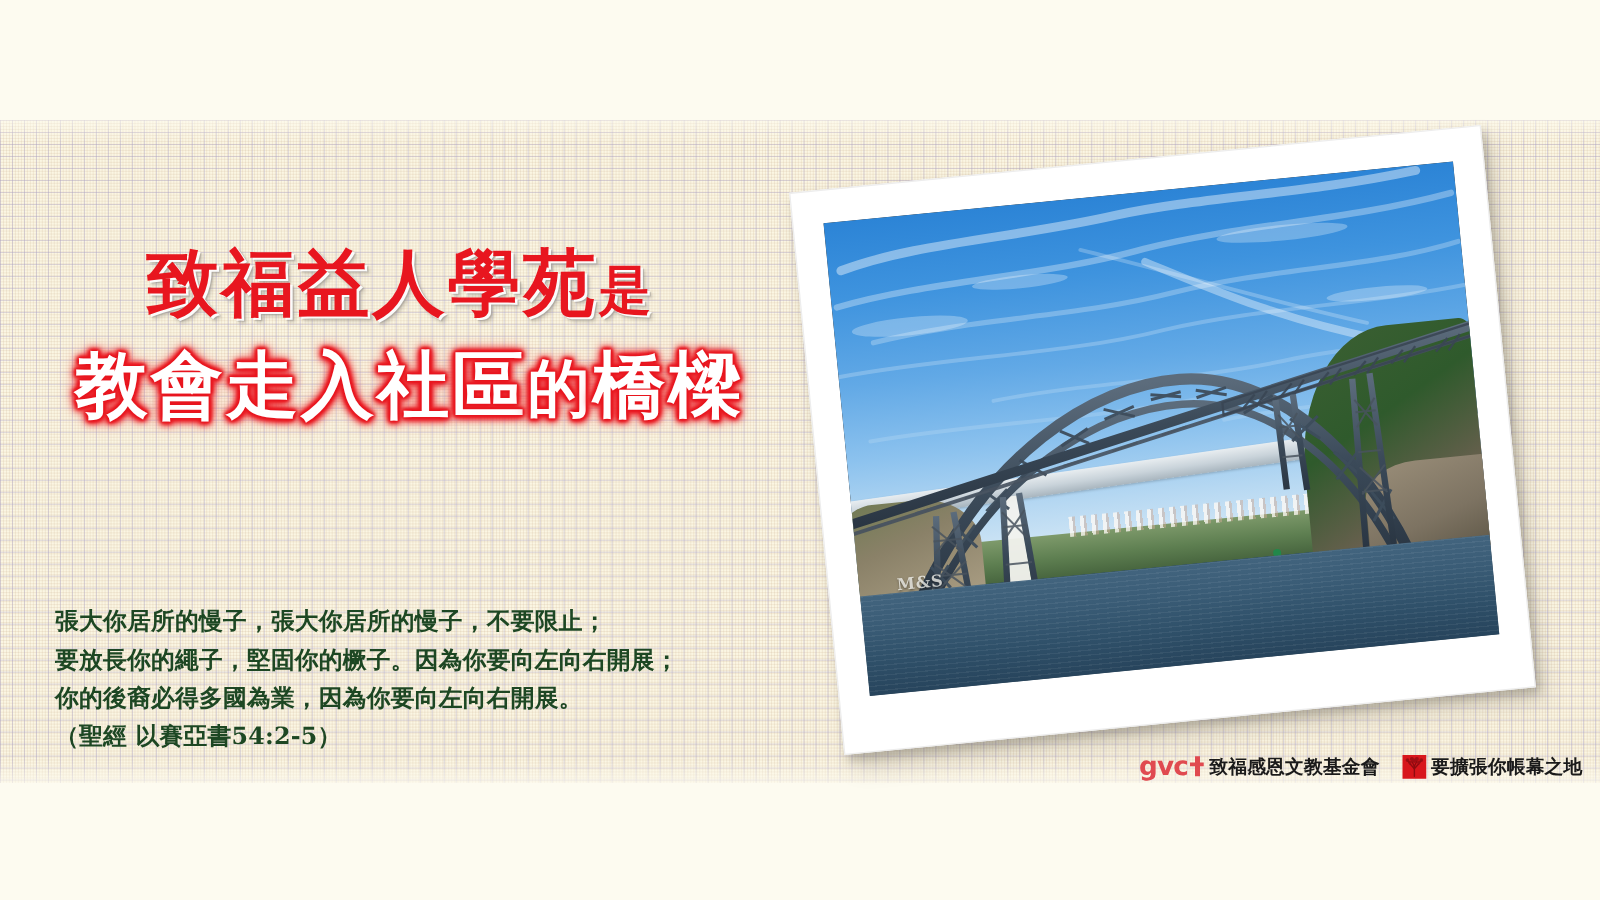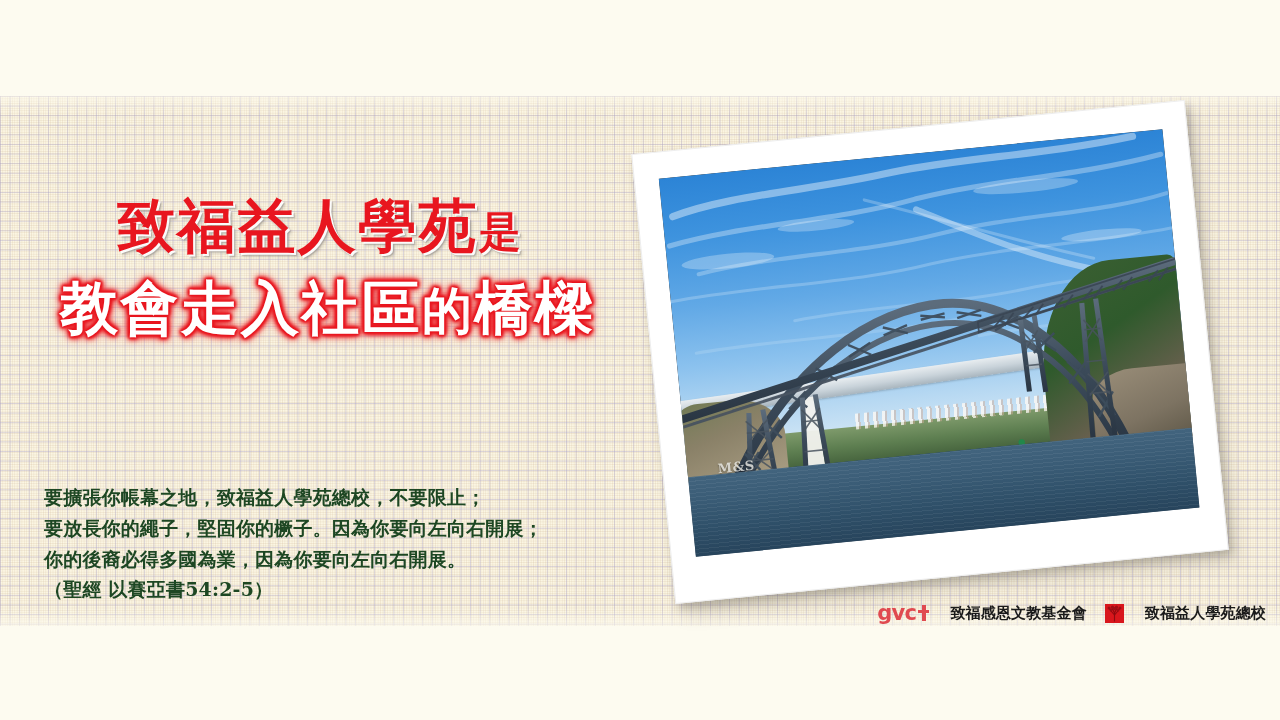--- a/index.html
+++ b/index.html
@@ -264,21 +264,21 @@
     bottom: 8px;
     height: 30px;
     display: flex;
     align-items: center;
     gap: 18px;
     z-index: 7;
   }
   .footer-item {
     display: flex;
     align-items: center;
-    gap: 21px;
+    gap: 4px;
     justify-content: space-between;
   }
   .gvc-mark {
     font-family: "DejaVu Sans", "Liberation Sans", sans-serif;
     font-size: 21px;
     font-weight: 700;
     color: #E04A50;
     letter-spacing: -0.03em;
     line-height: 1;
     display: flex;
@@ -328,21 +328,21 @@
 <div class="slide">
 
   <div class="paper-band"></div>
 
   <div class="headline">
     <div class="headline-line l1"><span class="big">致福益人學苑</span><span class="small">是</span></div>
     <div class="headline-line l2"><span class="big">教會走入社區</span><span class="small">的</span><span class="big">橋樑</span></div>
   </div>
 
   <div class="scripture">
-    <div>要擴張你帳幕之地，致福益人學苑總校，不要限止；</div>
+    <div>張大你居所的慢子，張大你居所的慢子，不要限止；</div>
     <div>要放長你的繩子，堅固你的橛子。因為你要向左向右開展；</div>
     <div>你的後裔必得多國為業，因為你要向左向右開展。</div>
     <div class="ref">（聖經 以賽亞書54:2-5）</div>
   </div>
 
   <div class="photo-wrap">
     <div class="photo-frame">
       <div class="photo-inner">
         <div class="scene">
 
@@ -526,18 +526,18 @@
             <circle cx="4" cy="4" r="1.5"></circle>
             <circle cx="7.5" cy="3.2" r="1.6"></circle>
             <circle cx="11.5" cy="3.2" r="1.6"></circle>
             <circle cx="15" cy="4" r="1.5"></circle>
             <circle cx="6" cy="6" r="1.4"></circle>
             <circle cx="13" cy="6" r="1.4"></circle>
             <circle cx="9.5" cy="4.6" r="1.7"></circle>
           </g>
         </svg>
       </span>
-      <span class="footer-label">致福益人學苑總校</span>
+      <span class="footer-label">要擴張你帳幕之地</span>
     </div>
 
   </div>
 
 </div>
 
 </body></html>

